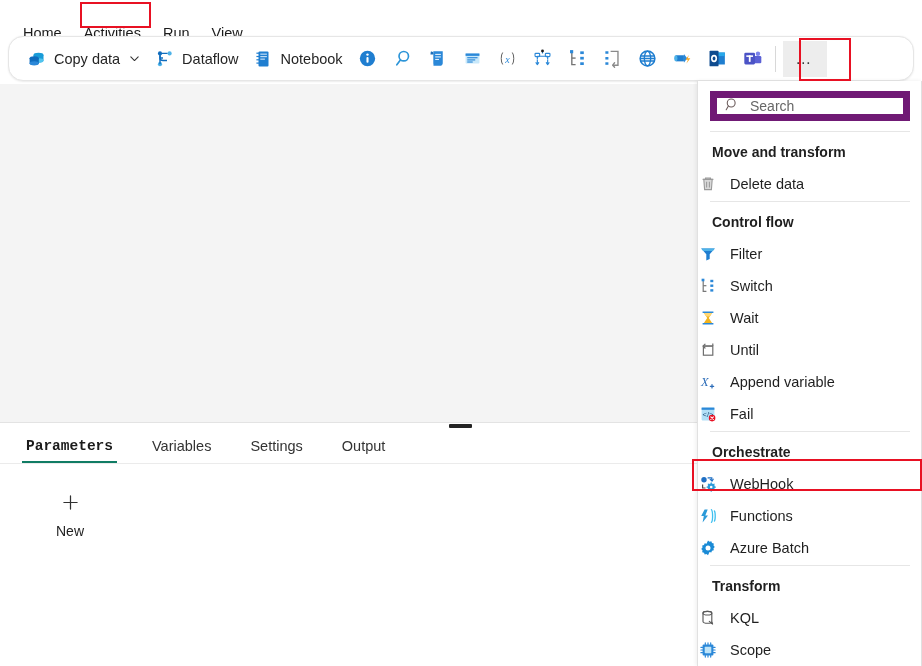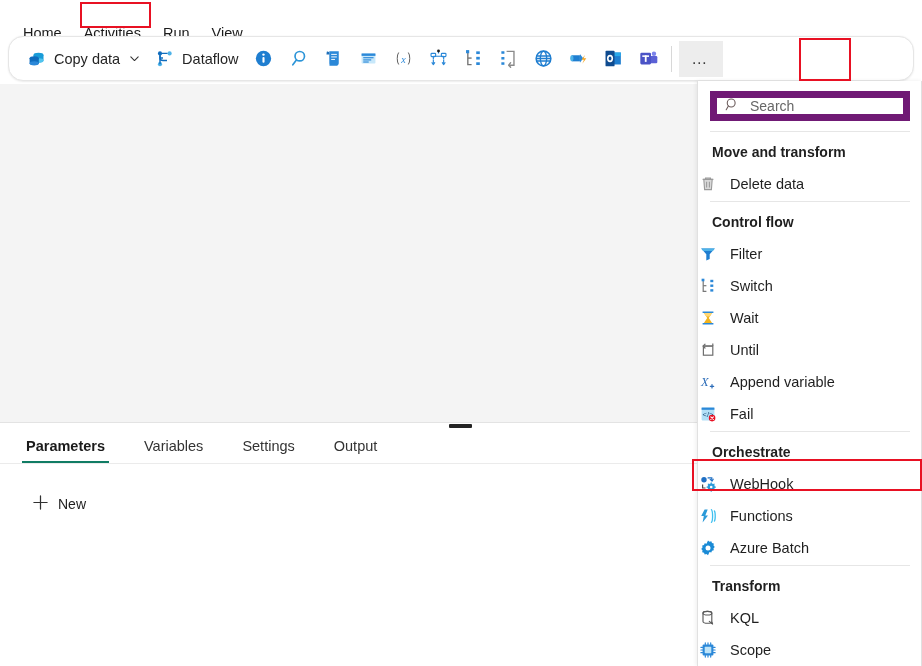--- a/index.html
+++ b/index.html
@@ -144,39 +144,40 @@
   }
   .btab {
     position: relative;
     font-size: 14.5px;
     color: #333333;
     padding: 0 4px 9px 4px;
     margin-right: 31px;
     cursor: pointer;
     white-space: nowrap;
   }
-  .btab.sel { font-weight: bold; color: #1b1b1b; }
+  .btab.sel { font-weight: bold; color: #1b1b1b; font-family: Liberation Mono, monospace; }
   .btab.sel::after {
     content: "";
     position: absolute;
     left: 0; right: 0; bottom: 0;
     height: 2.5px;
     background: #107c64;
   }
   .newrow {
     display: flex;
     align-items: center;
     gap: 9px;
     margin: 26px 0 0 28px;
     font-size: 14px;
     color: #1f1f1f;
     cursor: pointer;
     width: 84px;
     padding: 4px;
     border-radius: 3px;
+    flex-direction: column;
   }
 
   
   .flyout {
     position: absolute;
     left: 697px; top: 81px;
     width: 225px; height: 585px;
     background: #ffffff;
     border-left: 1px solid #e1e1e1;
     box-shadow: -1px 0 4px rgba(0,0,0,0.07);
@@ -293,20 +294,35 @@
           <path d="M5 9h3" stroke="#0f6cbd" stroke-width="1.5" fill="none"></path>
           <circle cx="5" cy="4.4" r="2.1" fill="#0f6cbd"></circle>
           <circle cx="14.6" cy="4.4" r="2.1" fill="#4db2e8"></circle>
           <circle cx="5" cy="15.2" r="2.1" fill="#4db2e8"></circle>
           <path d="M5 6.4v8.8M7 4.4h5.5" stroke="#0f6cbd" stroke-width="1.4" fill="none"></path>
         </svg>
       </span>
       <span>Dataflow</span>
     </div>
 
+    <div class="tb-btn">
+      <span class="tb-ico">
+        <svg width="20" height="20" viewBox="0 0 20 20">
+          <rect x="5.5" y="2.5" width="10" height="15" rx="1" fill="#1f7ed0"></rect>
+          <rect x="7.3" y="4.6" width="6.6" height="1.1" fill="#cfe7fa"></rect>
+          <rect x="7.3" y="7.1" width="6.6" height="1.1" fill="#cfe7fa"></rect>
+          <rect x="7.3" y="9.6" width="4.6" height="1.1" fill="#cfe7fa"></rect>
+          <rect x="3.4" y="3.6" width="2.6" height="1.2" fill="#1f7ed0"></rect>
+          <rect x="3.4" y="6.9" width="2.6" height="1.2" fill="#1f7ed0"></rect>
+          <rect x="3.4" y="10.2" width="2.6" height="1.2" fill="#1f7ed0"></rect>
+          <rect x="3.4" y="13.5" width="2.6" height="1.2" fill="#1f7ed0"></rect>
+        </svg>
+      </span>
+      <span>Notebook</span>
+    </div>
 
     <div class="tb-btn">
       <span class="tb-ico">
         <svg width="21" height="21" viewBox="0 0 20 20">
           <circle cx="10" cy="10" r="7.3" fill="#1f7ed0"></circle>
           <circle cx="10" cy="6.3" r="1.15" fill="#ffffff"></circle>
           <rect x="9" y="8.6" width="2" height="5.4" rx="0.9" fill="#ffffff"></rect>
         </svg>
       </span>
     </div>

